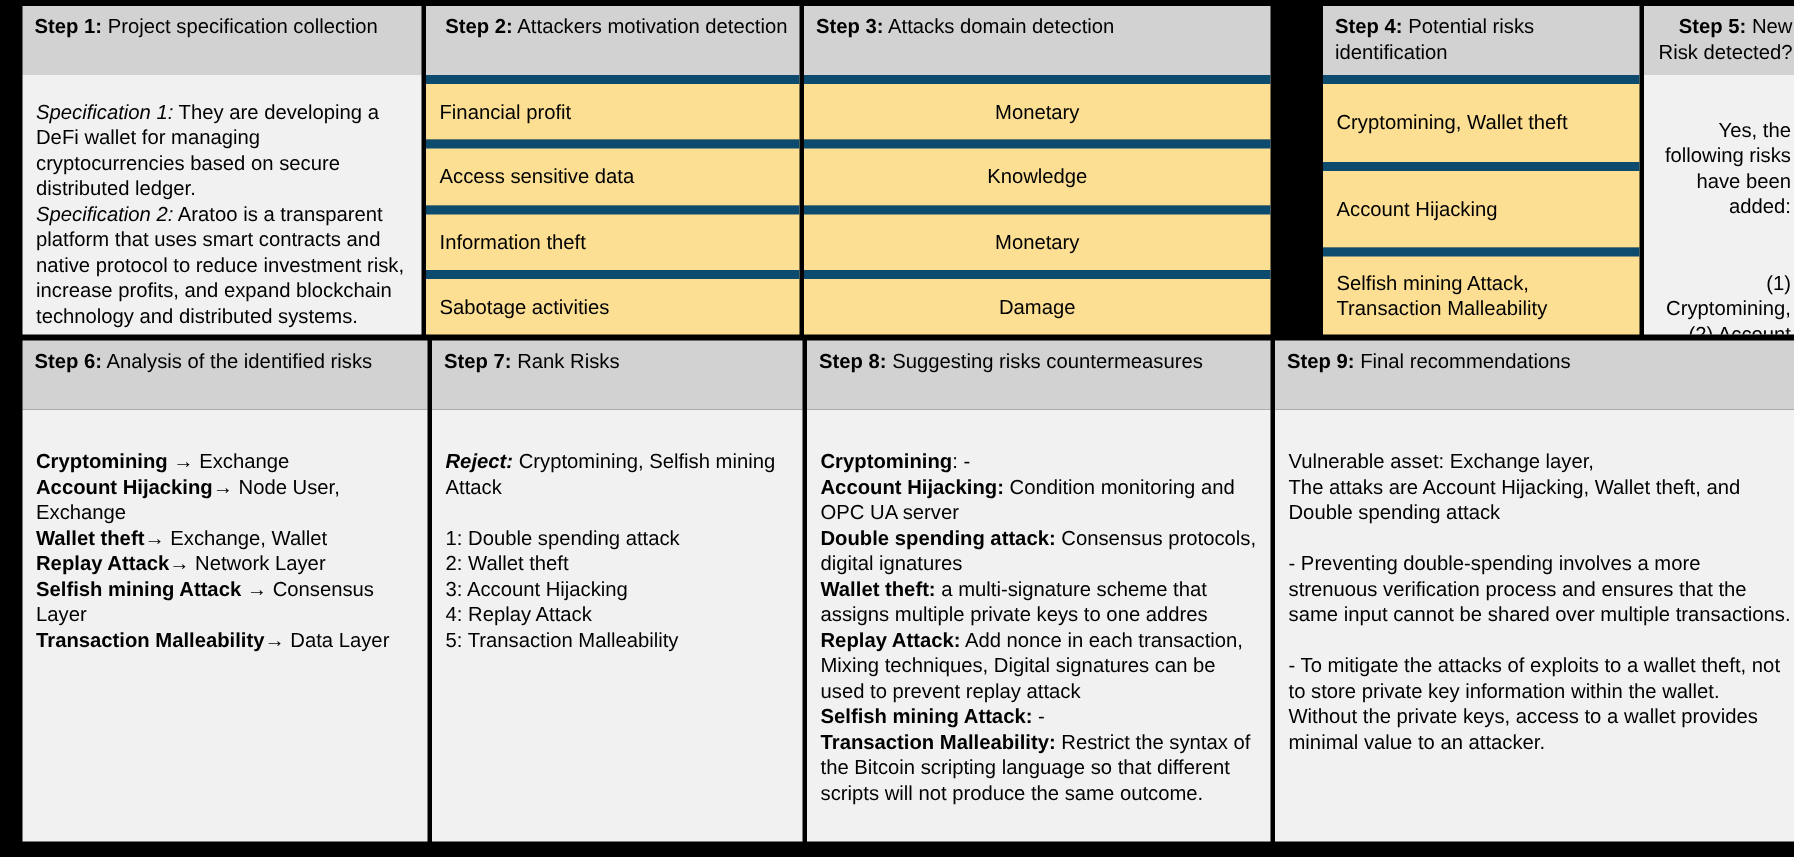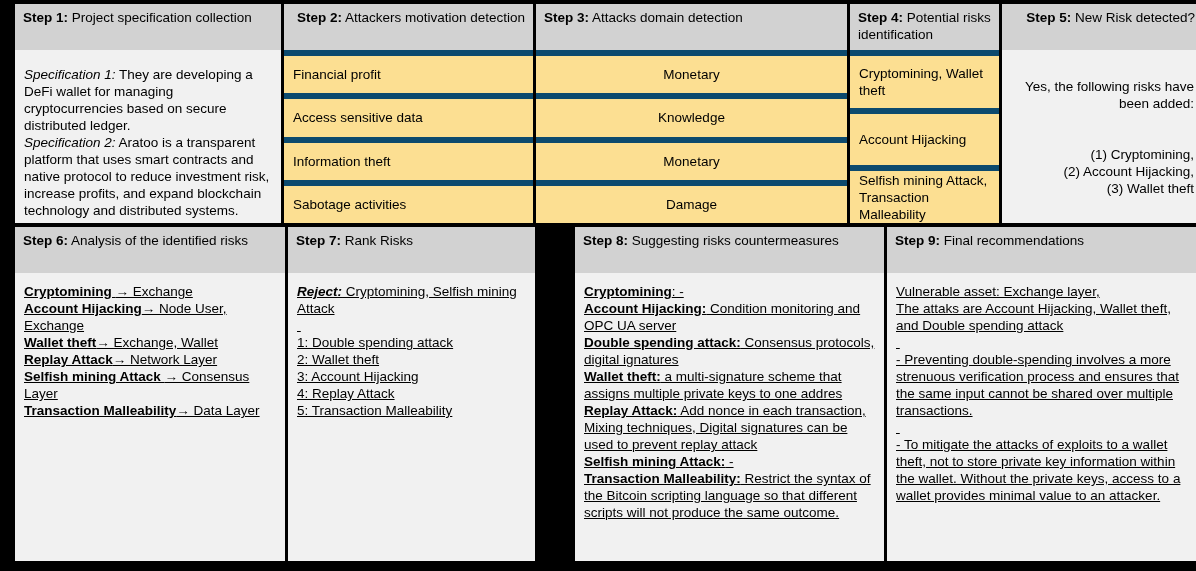--- a/index.html
+++ b/index.html
@@ -18,30 +18,30 @@
     padding:5px 8px 0 8px;flex:none;
   }
   .hdr .step-label{font-weight:700;}
   .rows{flex:1;display:flex;flex-direction:column;min-height:0;}
   .yrow{
     flex:1;background:#fcdf92;border-top:6px solid #0c4a6e;
     display:flex;align-items:center;padding:0 9px;box-sizing:border-box;min-height:0;
   }
   .yrow.center{justify-content:center;text-align:center;}
   .bodycell{flex:1;background:#f1f1f1;box-sizing:border-box;overflow:hidden;}
-  .pad-std{padding:10px 9px 0 9px;text-decoration:underline;}
+  .pad-std{padding:26px 9px 0 9px;}
   .pad-spec{padding:16px 9px 0 9px;}
   .pad-step5{padding:28px 9px 0 9px;}
   
   .w-s1{width:266px;flex:none;} .w-s2{width:249px;flex:none;text-align:right;}
-  .w-s3{width:311px;flex:none;} .w-s4{width:149px;flex:none;}
+  .w-s3{width:311px;flex:none;} .w-s4{width:211px;flex:none;margin-left:32px;}
   .w-s5{flex:1;text-align:right;}
   
   .w-s6{width:270px;flex:none;} .w-s7{width:247px;flex:none;}
-  .w-s8{width:309px;flex:none;margin-left:37px;} .w-s9{flex:1;}
+  .w-s8{width:309px;flex:none;} .w-s9{flex:1;}
 </style>
 </head>
 <body>
 
 <div class="frame">
 
   <div class="section section-top">
 
     <div class="col w-s1">
       <div class="hdr"><span class="step-label">Step 1:</span><span> Project specification collection</span></div>

